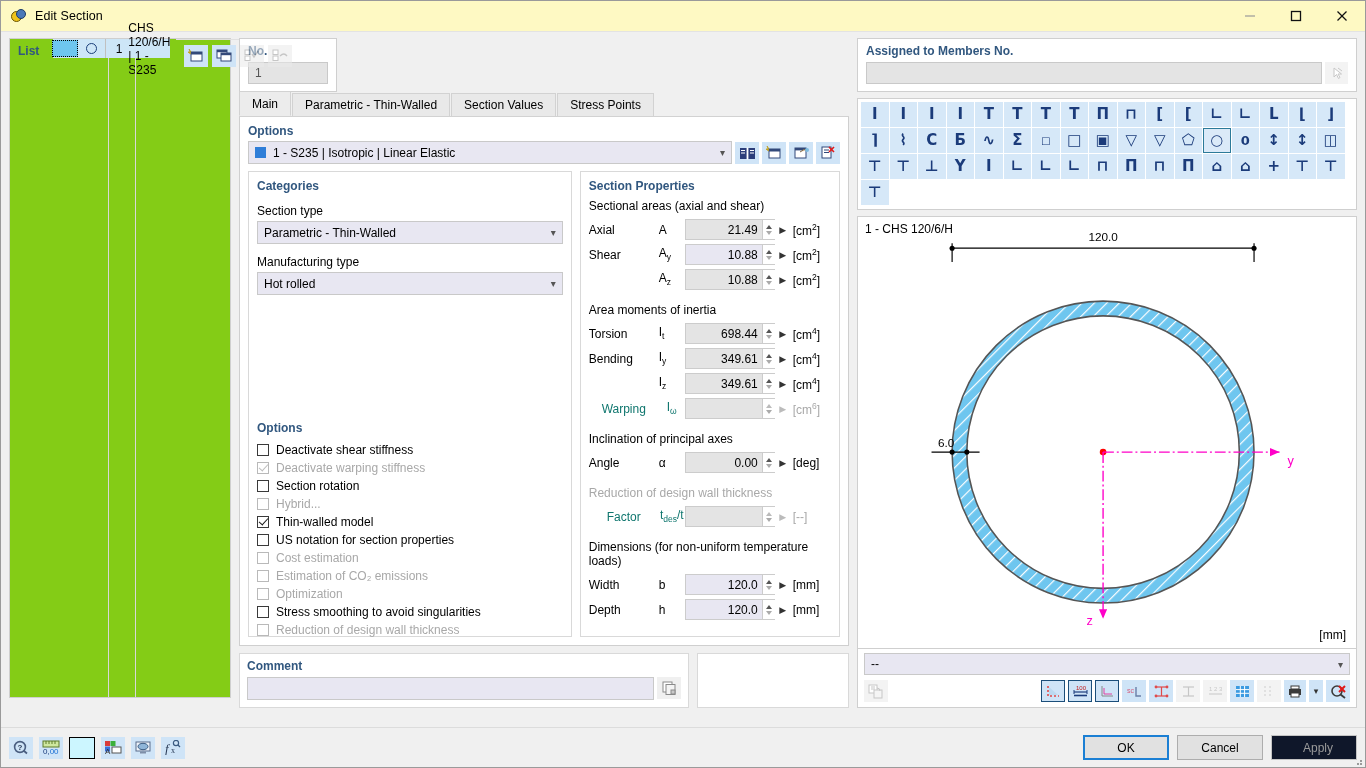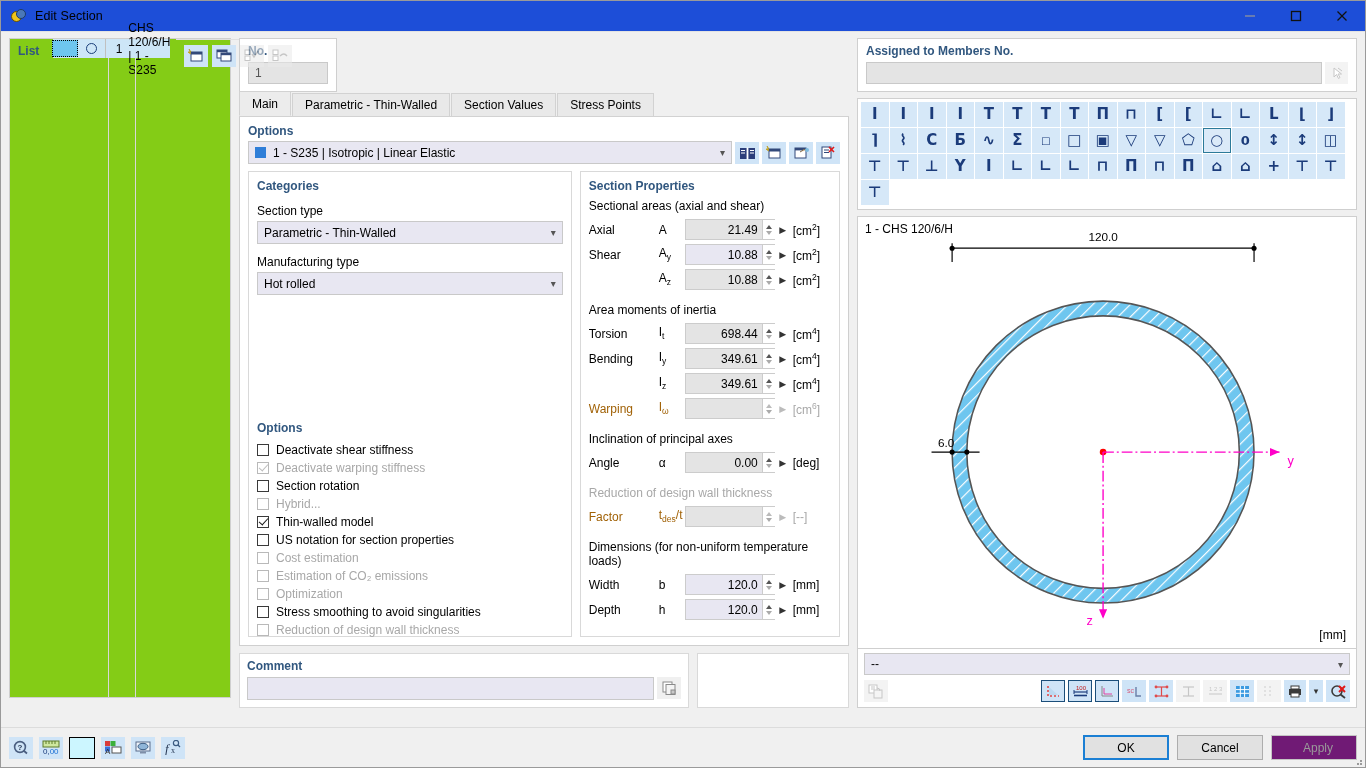--- a/index.html
+++ b/index.html
@@ -12,21 +12,21 @@
   }
   .window {
     width: 1366px; height: 768px;
     background: #f0f0f0;
     border: 1px solid #9a9a9a;
     display: flex; flex-direction: column;
     position: relative;
   }
   
   .titlebar {
-    height: 31px; background: #1d4ed8;
+    height: 31px; background: #fef9c3;
     display: flex; align-items: center;
     border-bottom: 1px solid #e3e3e3;
     flex: 0 0 31px;
   }
   .title-icon {
     width: 17px; height: 17px; margin-left: 9px; margin-right: 8px;
     position: relative;
   }
   .title-icon .c1 {
     position:absolute; left:1px; top:3px; width:11px; height:11px;
@@ -174,21 +174,21 @@
     align-items:center; justify-content:center; gap:2px;
     border-top:1px solid #ccc; border-bottom:1px solid #ccc; background:transparent;
   }
   .spin i { display:block; width:0;height:0; border-left:3px solid transparent; border-right:3px solid transparent; }
   .spin .up { border-bottom:4px solid #555; }
   .spin .dn { border-top:4px solid #aaa; }
   .arw { width:16px; text-align:center; color:#333; font-size:9px; }
   .arw.dis { color:#bbb; }
   .unit { margin-left:2px; color:#000; }
   .unit.dis { color:#a8a8a8; }
-  .prow.dis .nm, .prow.dis .sym { color:#a16207; }
+  .prow.dis .nm, .prow.dis .sym { color:#0f766e;text-align:center; }
   sub { font-size:8.5px; }
   sup { font-size:8.5px; }
 
   
   .commentrow { display:flex; gap:8px; margin-top:7px; }
   .commentbox { width:450px; background:#fff; border:1px solid #d9d9d9; padding:5px 7px 7px 7px; }
   .commentbox .lbl { color:#31577f; font-weight:bold; margin-bottom:4px; }
   .commentinput { display:flex; gap:3px; }
   .blankbox { flex:1; background:#fff; border:1px solid #d9d9d9; }
 
@@ -222,21 +222,21 @@
     border-top:1px solid #dcdcdc; background:#f0f0f0;
     display:flex; align-items:center; padding:0 8px;
   }
   .footer .left { display:flex; gap:6px; align-items:center; }
   .footer .right { margin-left:auto; display:flex; gap:8px; }
   .btn {
     width:86px; height:25px; background:#e1e1e1; border:1px solid #adadad;
     font-size:12px; display:flex; align-items:center; justify-content:center; color:#000;
   }
   .btn.primary { border:2px solid #1b7fd4; background:#e1e1e1; }
-  .btn.dis { color:#9a9a9a; border-color:#c4c4c4; background:#701a75;padding-left:8px; }
+  .btn.dis { color:#9a9a9a; border-color:#c4c4c4; background:#0f172a;padding-left:8px; }
   .resizer { position:absolute; right:2px; bottom:2px; width:10px; height:10px; }
 </style>
 </head>
 <body>
 
 <div class="window">
 
   <div class="titlebar">
     <div class="title-icon">
       <div class="c1"></div>

